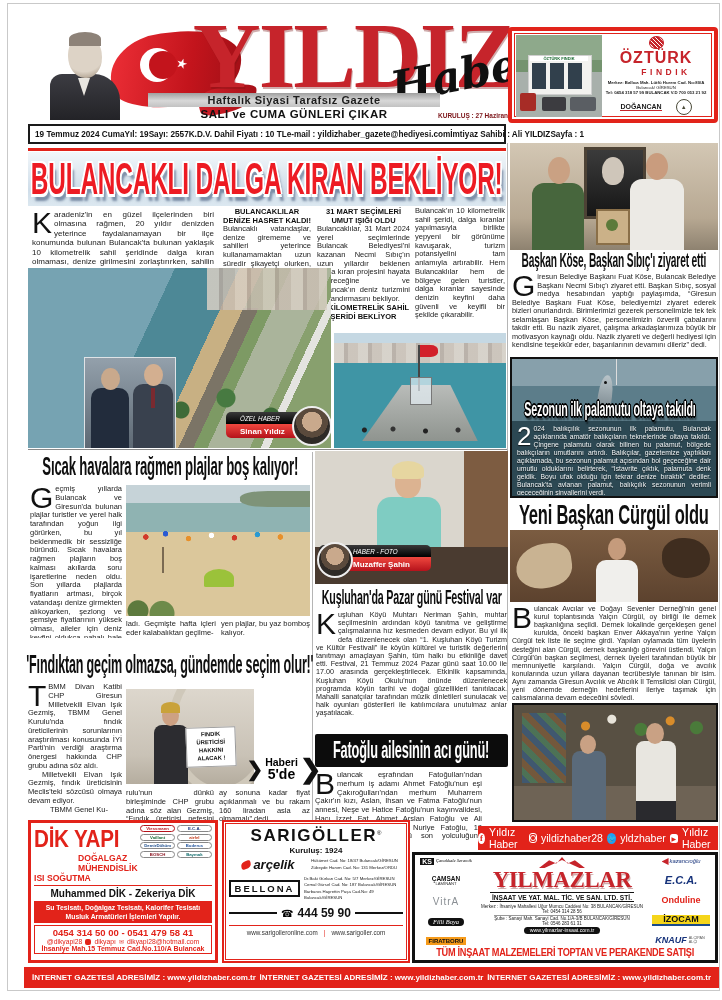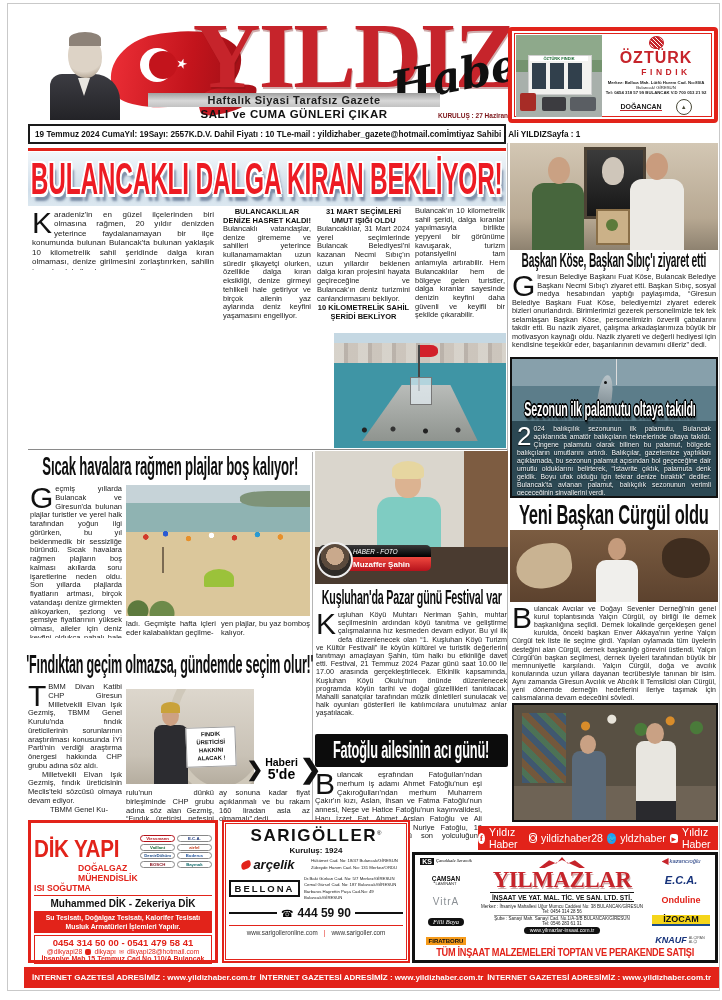--- a/index.html
+++ b/index.html
@@ -97,21 +97,21 @@
         <span style="width:14px;height:14px;border-radius:50%;border:1.5px solid #4a4a38;display:inline-flex;align-items:center;justify-content:center;font-size:6px;color:#4a4a38;">▲</span>
       </div>
     </div>
   </div>
 
   <div class="abs" style="left:28px;top:124px;width:478px;height:20px;border:2px solid #1a1a1a;box-sizing:border-box;display:flex;align-items:center;justify-content:space-between;padding:0 5px;font-size:8.2px;font-weight:bold;color:#111;white-space:nowrap;">
     <span>19 Temmuz 2024 Cuma</span>
     <span>Yıl: 19</span>
     <span>Sayı: 2557</span>
     <span>K.D.V. Dahil Fiyatı : 10 TL</span>
-    <span>e-mail : yildizhaber_gazete@hotmail.com</span>
+    <span>e-mail : yildizhaber_gazete@hediyesi.com</span>
     <span>İmtiyaz Sahibi : Ali YILDIZ</span>
     <span>Sayfa : 1</span>
   </div>
   <div class="abs" style="left:28px;top:148px;width:478px;height:3px;background:#e2231a;"></div>
 
   <div class="hlbox" style="left:28px;top:152px;width:478px;height:54px;background:linear-gradient(#f2f7fa,#cfdde9 70%,#dce8f0),radial-gradient(ellipse at 20% 80%,#fff 0 12%,transparent 13%);">
     <span class="cond hl-main" style="font-size:40px;transform:scale(.61,1.1);">BULANCAKLI DALGA KIRAN BEKLİYOR!</span>
   </div>
 
   <div class="abs bt" style="left:32px;top:210px;width:182px;height:60px;font-size:8px;line-height:1.18;overflow:hidden;">
@@ -122,20 +122,45 @@
     <div class="subhead">BULANCAKLILAR DENİZE HASRET KALDI!</div>
     <div class="bt" style="font-size:7.5px;line-height:1.16;">Bulancaklı vatandaşlar, denize girememe ve sahilleri yeterince kullanamamaktan uzun süredir şikayetçi olurken, özellikle dalga kıran eksikliği, denize girmeyi tehlikeli hale getiriyor ve birçok ailenin yaz aylarında deniz keyfini yaşamasını engelliyor.</div>
   </div>
   <div class="abs" style="left:317px;top:207px;width:93px;height:126px;overflow:hidden;">
     <div class="subhead">31 MART SEÇİMLERİ UMUT IŞIĞI OLDU</div>
     <div class="bt" style="font-size:7.5px;line-height:1.16;">Bulancaklılar, 31 Mart 2024 yerel seçimlerinde Bulancak Belediyesi'ni kazanan Necmi Sıbıç'ın uzun yıllardır beklenen dalga kıran projesini hayata geçireceğine ve Bulancak'ın deniz turizmini canlandırmasını bekliyor.</div>
     <div class="subhead">10 KİLOMETRELİK SAHİL ŞERİDİ BEKLİYOR</div>
   </div>
   <div class="abs bt" style="left:415px;top:207px;width:90px;height:126px;font-size:7.5px;line-height:1.16;overflow:hidden;">Bulancak'ın 10 kilometrelik sahil şeridi, dalga kıranlar yapılmasıyla birlikte yepyeni bir görünüme kavuşarak, turizm potansiyelini tam anlamıyla artırabilir.    Hem Bulancaklılar hem de bölgeye gelen turistler, dalga kıranlar sayesinde denizin keyfini daha güvenli ve keyifli bir şekilde çıkarabilir.</div>
 
+  <div class="ph" style="left:28px;top:268px;width:303px;height:180px;background:linear-gradient(115deg,#76a3b2 0 38%,#4d8896 38% 58%,#3d7a88 58% 100%);">
+    <div class="shape" style="left:-20px;top:-30px;width:360px;height:240px;background:linear-gradient(115deg,transparent 0 52%,#c8b083 52% 57%,#7d9a64 57% 63%,#aab49b 63% 72%,#88a06e 72% 100%);"></div>
+    <div class="shape" style="left:60px;top:-10px;width:330px;height:210px;background:linear-gradient(115deg,transparent 0 61%,#e4e4e0 61% 63%,transparent 63%);"></div>
+    <div class="shape" style="left:30px;top:40px;width:290px;height:190px;background:linear-gradient(115deg,transparent 0 49%,#7b7466 49% 53%,transparent 53%);"></div>
+    <div class="shape" style="right:4px;top:0;width:120px;height:42px;background:repeating-linear-gradient(90deg,#d8cfc4 0 12px,#b7aaa0 12px 16px,#c9beb2 16px 28px);opacity:.85;"></div>
+    <div class="shape" style="right:30px;bottom:8px;width:150px;height:60px;background:radial-gradient(circle at 20% 50%,#3e6b38 0 8px,transparent 9px),radial-gradient(circle at 50% 30%,#477a41 0 9px,transparent 10px),radial-gradient(circle at 80% 60%,#3e6b38 0 8px,transparent 9px);"></div>
+
+    <div class="ph" style="left:56px;top:89px;width:90px;height:91px;background:linear-gradient(#93a0ab,#5d6873);border:1px solid #dfe3e6;">
+      <div class="shape" style="left:6px;top:30px;width:38px;height:62px;background:#222c3c;border-radius:10px 10px 0 0;"></div>
+      <div class="shape" style="left:16px;top:10px;width:19px;height:22px;background:#c9a98c;border-radius:50%;"></div>
+      <div class="shape" style="left:48px;top:26px;width:40px;height:66px;background:#39414e;border-radius:10px 10px 0 0;"></div>
+      <div class="shape" style="left:59px;top:6px;width:19px;height:22px;background:#d3af90;border-radius:50%;"></div>
+      <div class="shape" style="left:66px;top:30px;width:4px;height:20px;background:#7a2a30;"></div>
+    </div>
+
+    <div class="shape" style="left:198px;top:144px;width:92px;height:27px;">
+      <div class="badge-bar-top">
+          <span>ÖZEL HABER</span>
+        </div>
+      <div class="badge-bar-bot">
+          <span>Sinan Yıldız</span>
+        </div>
+      <div class="avatar" style="right:-14px;top:-6px;width:36px;height:36px;"></div>
+    </div>
+  </div>
 
   <div class="ph" style="left:334px;top:333px;width:172px;height:115px;background:linear-gradient(#c5d8e3 0 26%,#3f95a5 26% 100%);">
     <div class="shape" style="left:0;top:10px;width:172px;height:20px;background:repeating-linear-gradient(90deg,#d9d2c8 0 10px,#b9aea4 10px 14px,#cdc3b8 14px 24px);opacity:.9;"></div>
     <div class="shape" style="left:10px;top:52px;width:152px;height:56px;background:linear-gradient(#b9bcb9,#8f948f);clip-path:polygon(12% 100%,88% 100%,70% 0,38% 0);"></div>
     <div class="shape" style="left:84px;top:12px;width:2px;height:46px;background:#444;"></div>
     <div class="shape" style="left:86px;top:12px;width:18px;height:12px;background:#d2202a;border-radius:0 40% 40% 0;"></div>
     <div class="shape" style="left:76px;top:44px;width:20px;height:26px;background:rgba(230,240,245,.7);border:1px solid #777;"></div>
     <div class="shape" style="left:20px;top:92px;width:130px;height:10px;background:radial-gradient(circle at 8% 50%,#222 0 2px,transparent 3px),radial-gradient(circle at 30% 40%,#333 0 2px,transparent 3px),radial-gradient(circle at 55% 60%,#222 0 2px,transparent 3px),radial-gradient(circle at 80% 50%,#333 0 2px,transparent 3px);"></div>
   </div>
 
@@ -272,21 +297,21 @@
   </div>
 
   <div class="hlbox" style="left:315px;top:734px;width:193px;height:33px;background:#0c0c0c;border-radius:2px;">
     <span class="cond" style="font-size:20px;transform:scale(.64,1.15);color:#fff;">Fatoğlu ailesinin acı günü!</span>
   </div>
   <div class="abs bt" style="left:315px;top:771px;width:167px;height:85px;font-size:7.5px;line-height:1.17;overflow:hidden;">
     <span class="dc">B</span>
     <span>ulancak eşrafından Fatoğulları'ndan merhum iş adamı Ahmet Fatoğlu'nun eşi Çakıroğulları'ndan merhum Muharrem Çakır'ın kızı, Aslan, İhsan ve Fatma Fatoğlu'nun annesi, Neşe ve Hatice Fatoğlu'nun kayınvalidesi, Hacı İzzet Fat, Ahmet Arslan Fatoğlu ve Ali Fatoğlu'nun yengesi Hacı Nuriye Fatoğlu, 18 Temmuz Perşembe günü son yolculuğuna uğurlandı.</span>
   </div>
 
-  <div class="abs" style="left:28px;top:820px;width:190px;height:143px;border:3px solid #e2231a;box-sizing:border-box;background:#fff;padding:12px 3px;">
+  <div class="abs" style="left:28px;top:820px;width:190px;height:143px;border:3px solid #e2231a;box-sizing:border-box;background:#fff;padding:2px 3px;">
     <div style="display:flex;">
       <div style="flex:1;">
         <div class="cond" style="font-size:24px;color:#e2231a;transform:scale(.86,1);transform-origin:left;">DİK YAPI</div>
         <div style="font-size:8.6px;font-weight:bold;color:#e2231a;margin-left:44px;">DOĞALGAZ MÜHENDİSLİK</div>
         <div style="font-size:8.6px;font-weight:bold;color:#e2231a;">ISI SOĞUTMA</div>
       </div>
       <div style="width:72px;display:grid;grid-template-columns:1fr 1fr;gap:1.5px;align-content:start;">
         <span class="pill" style="color:#b5121b;border-color:#b5121b;">Viessmann</span>
         <span class="pill" style="color:#16327a;">E.C.A.</span>
         <span class="pill" style="color:#1a6b38;">Vaillant</span>

